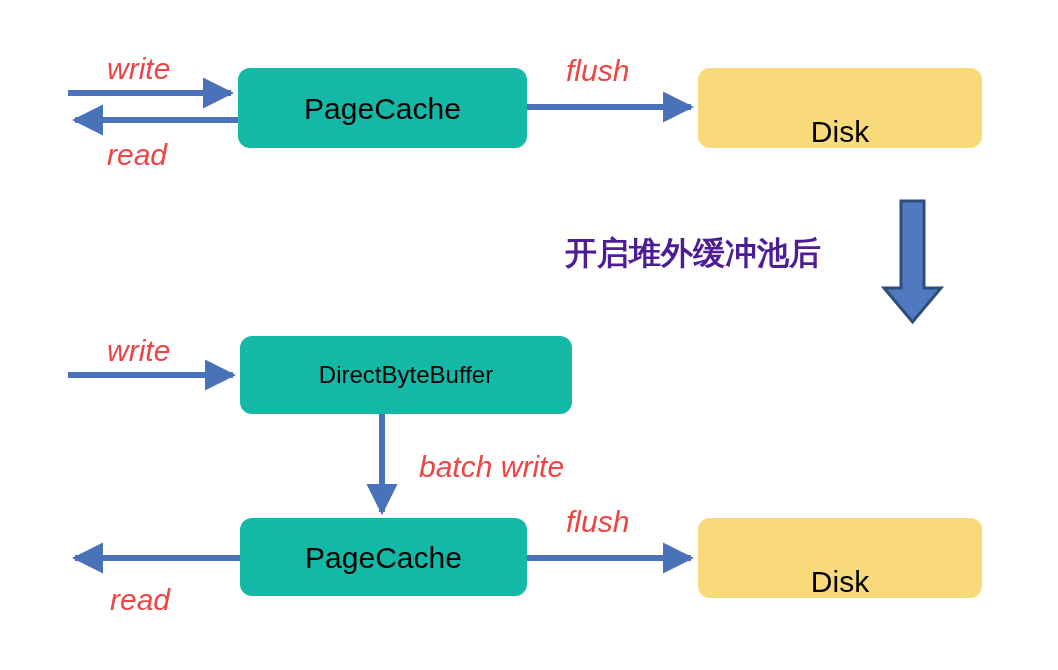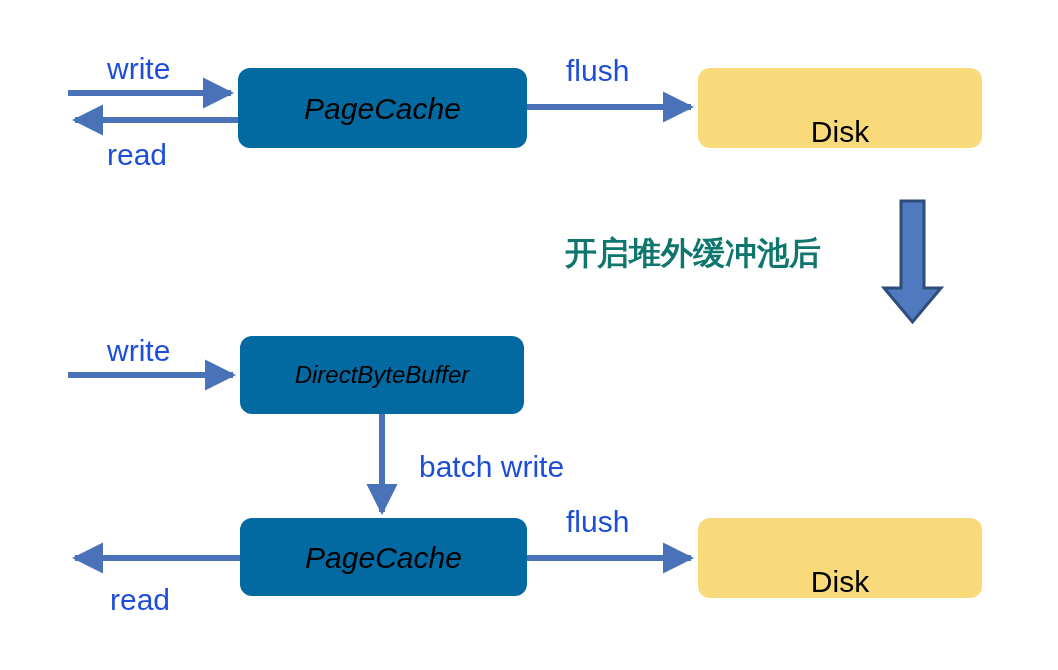--- a/index.html
+++ b/index.html
@@ -23,40 +23,40 @@
     display: flex;
     align-items: center;
     justify-content: center;
     border-radius: 12px;
     color: #000000;
     text-align: center;
     line-height: 1.1;
     box-sizing: border-box;
   }
   .node-cache {
-    background: #0369a1;
-    font-style: italic;
+    background: #14b8a6;
   }
   .node-disk {
     background: #F9DA7B;
     align-items: flex-end;
   }
   .node-label {
     display: block;
     white-space: nowrap;
   }
   .edge-label {
     position: absolute;
-    color: #1d4ed8;
+    color: #ef4444;
     white-space: nowrap;
     line-height: 1;
+    font-style: italic;
   }
   .caption {
     position: absolute;
-    color: #0f766e;
+    color: #4c1d95;
     font-weight: 700;
     white-space: nowrap;
     line-height: 1;
   }
   svg.overlay {
     position: absolute;
     left: 0;
     top: 0;
     width: 1058px;
     height: 670px;
@@ -105,21 +105,21 @@
   </div>
 
   <div class="edge-label" style="left:107px; top:54px; font-size:30px;">write</div>
 
   <div class="edge-label" style="left:107px; top:140px; font-size:30px;">read</div>
 
   <div class="edge-label" style="left:566px; top:56px; font-size:30px;">flush</div>
 
   <div class="caption" style="left:565px; top:237px; font-size:32px;">开启堆外缓冲池后</div>
 
-  <div class="node node-cache" style="left:240px; top:336px; width:284px; height:78px; font-size:24px;">
+  <div class="node node-cache" style="left:240px; top:336px; width:332px; height:78px; font-size:24px;">
     <span class="node-label">DirectByteBuffer</span>
   </div>
 
   <div class="node node-cache" style="left:240px; top:518px; width:287px; height:78px; font-size:30px;">
     <span class="node-label">PageCache</span>
   </div>
 
   <div class="node node-disk" style="left:698px; top:518px; width:284px; height:80px; font-size:30px;">
     <span class="node-label">Disk</span>
   </div>

